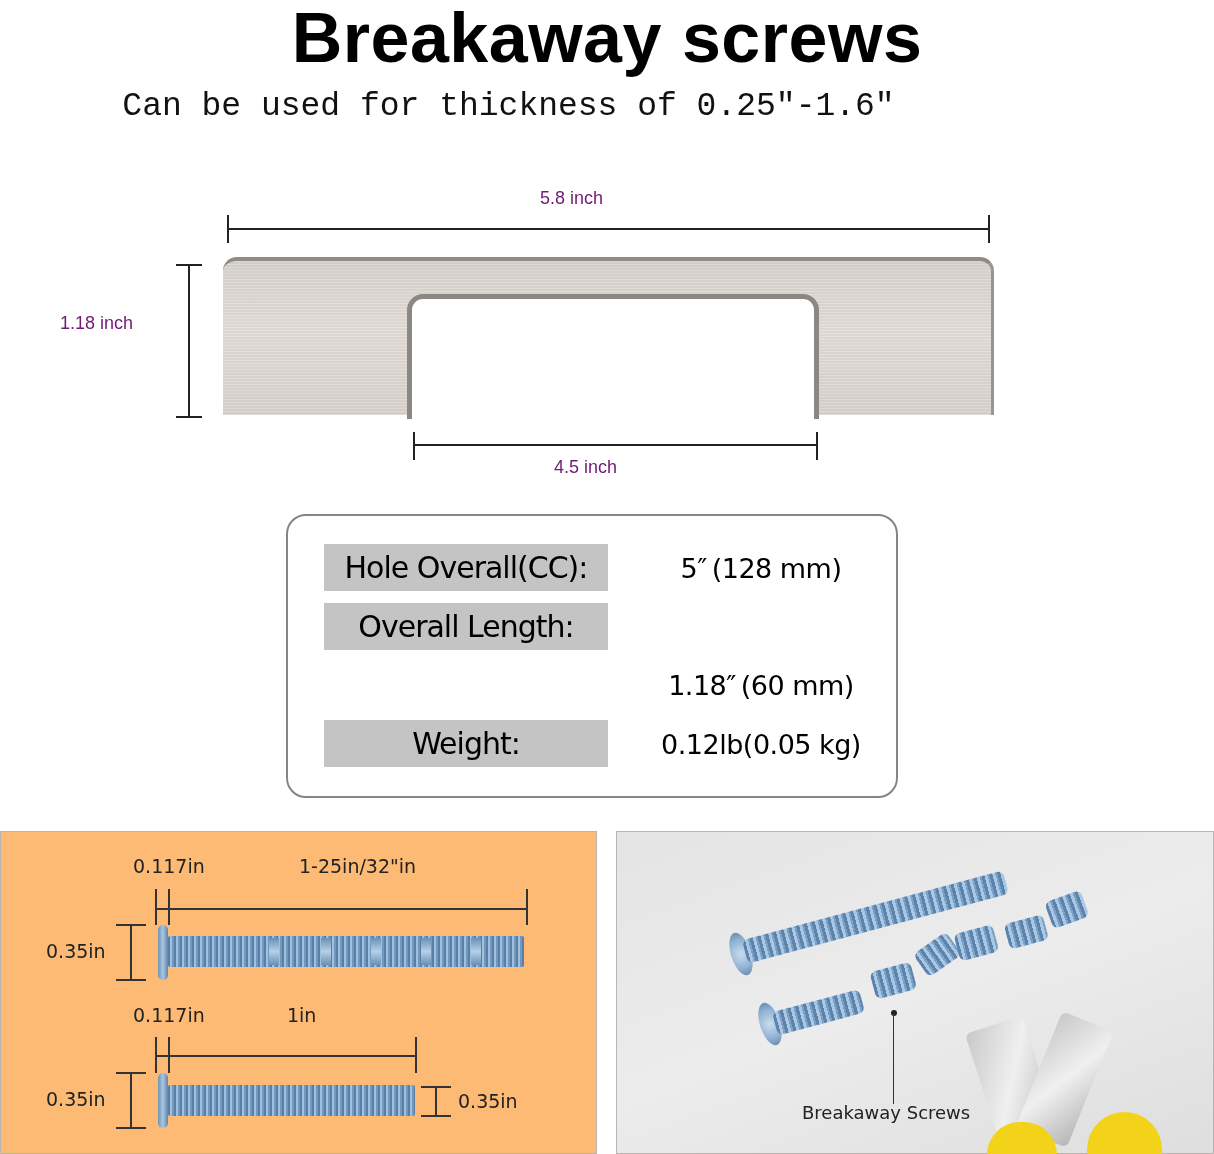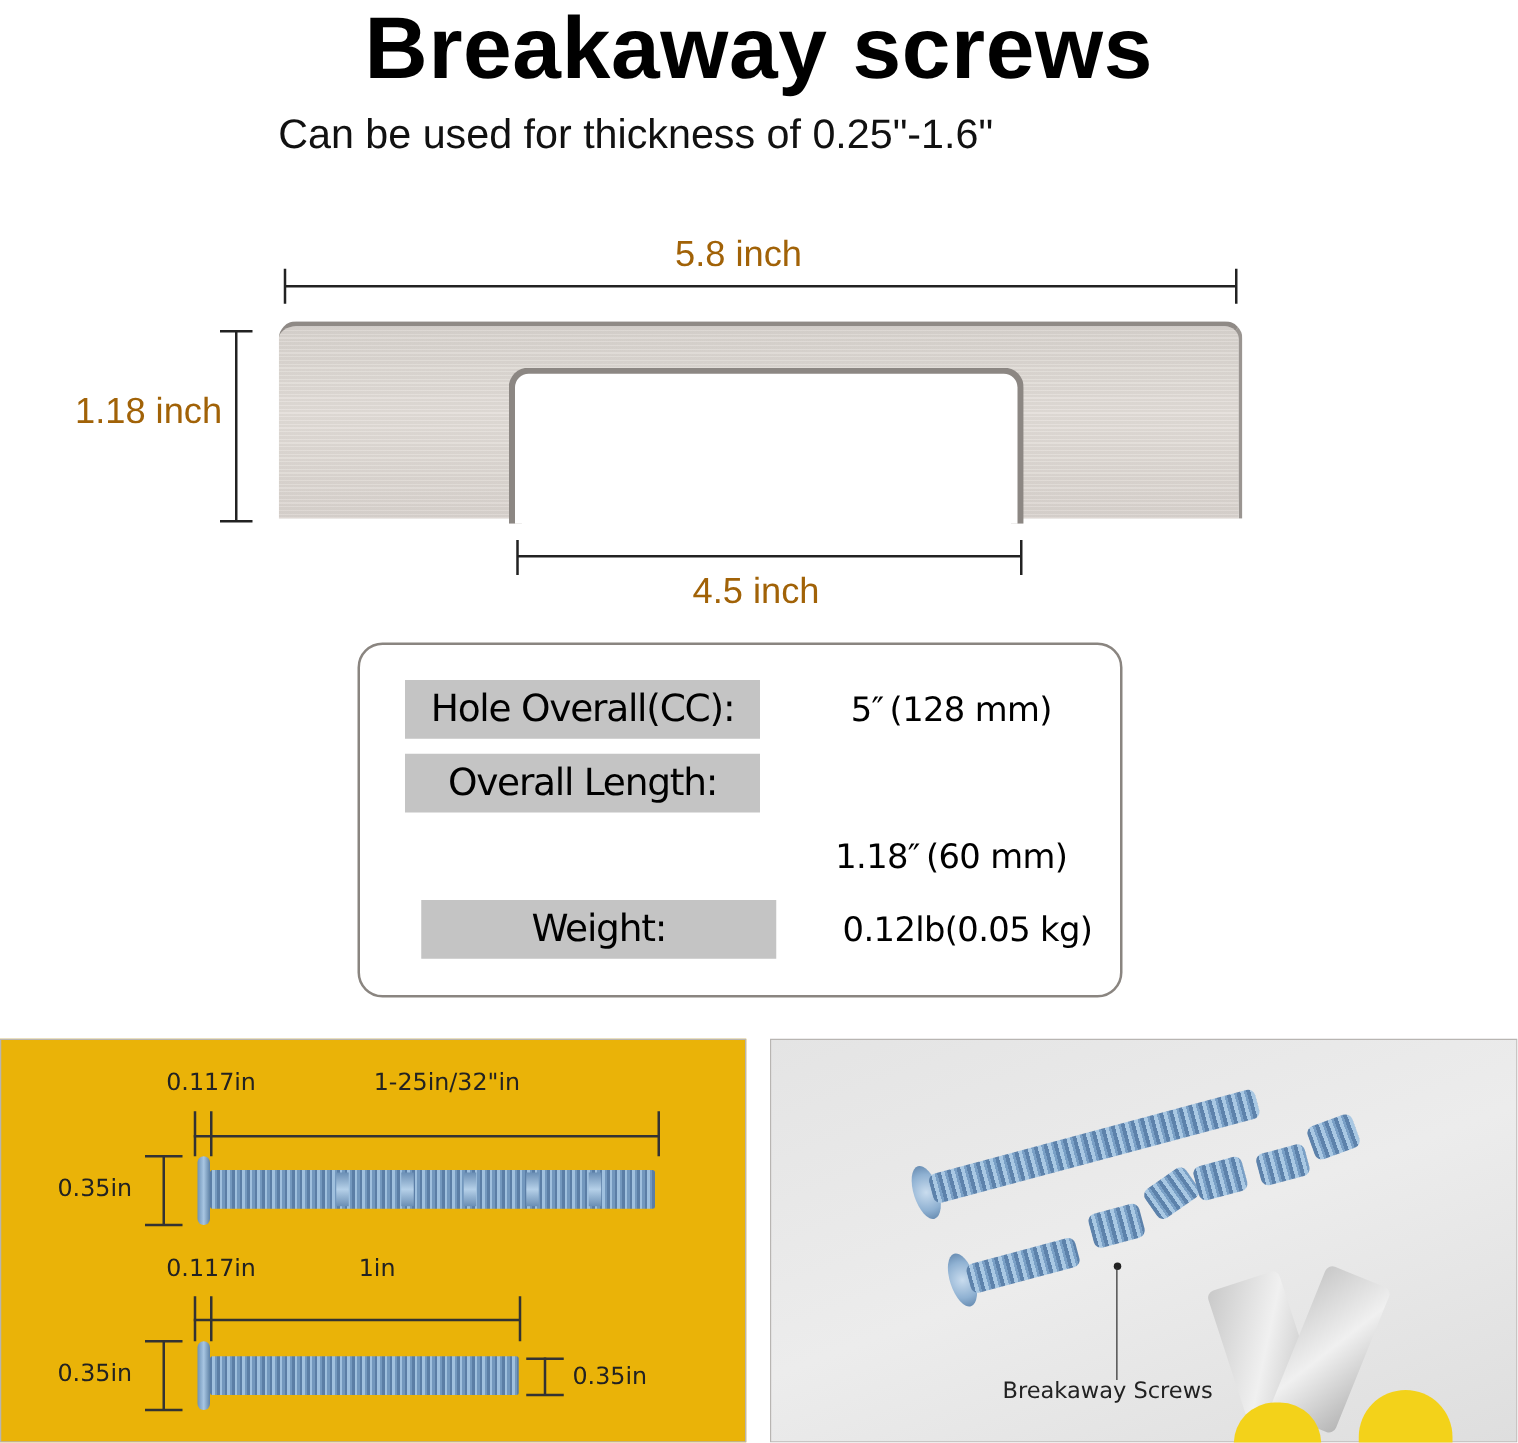--- a/index.html
+++ b/index.html
@@ -7,23 +7,23 @@
     width: 1214px; height: 1154px; position: relative; overflow: hidden;
     background: #ffffff; font-family: "Liberation Sans", sans-serif; color: #111;
   }
   .abs { position: absolute; }
   .title {
     left: 0; top: -2px; width: 1214px; text-align: center;
     font-size: 70px; font-weight: bold; letter-spacing: 0.5px; color: #000;
   }
   .subtitle {
     left: 0; top: 88px; width: 1017px; text-align: center;
-    font-size: 33px; color: #111;
-  }
-  .dim-label { font-size: 29px; color: #a16207; white-space: nowrap; }
+    font-size: 33px; color: #111; font-family: Liberation Mono, monospace;
+  }
+  .dim-label { font-size: 18px; color: #701a75; white-space: nowrap; }
   .hline { height: 2px; background: #222; }
   .vline { width: 2px; background: #222; }
 
   
   .handle {
     left: 223px; top: 257px; width: 771px; height: 158px;
     background: linear-gradient(180deg, #d9d4cf 0%, #e2ddd8 40%, #dcd6d1 100%);
     border-top: 4px solid #8f8a86; border-right: 3px solid #9a9591;
     border-radius: 14px 14px 0 0; box-sizing: border-box;
     background-image: repeating-linear-gradient(180deg, rgba(255,255,255,0.10) 0 1px, rgba(0,0,0,0.03) 1px 3px),
@@ -48,21 +48,21 @@
     letter-spacing: -1px;
   }
   .spec-value {
     position: absolute; left: 292px; top: 0; width: 290px; height: 47px;
     text-align: center; line-height: 50px; font-size: 27px; color: #000;
     font-family: "DejaVu Sans", sans-serif; letter-spacing: -0.5px;
   }
 
   
   .panel {
-    top: 831px; height: 323px; background: #eab308; box-sizing: border-box;
+    top: 831px; height: 323px; background: #fdba74; box-sizing: border-box;
     border: 1px solid #b8b5b2;
   }
   .panel-left { left: 0; width: 597px; }
   .panel-right { left: 616px; width: 598px; background: linear-gradient(160deg, #e4e4e4 0%, #ececec 50%, #dedede 100%); }
   .small-label { font-size: 19px; color: #222; font-family: "DejaVu Sans", sans-serif; white-space: nowrap; }
   .thin-h { height: 1.5px; background: #333; }
   .thin-v { width: 1.5px; background: #333; }
 
   .screw-head {
     width: 10px; border-radius: 5px;
@@ -117,21 +117,21 @@
   <div class="spec-row" style="top:28px;">
     <div class="spec-label">Hole Overall(CC):</div>
     <div class="spec-value">5″ (128 mm)</div>
   </div>
   <div class="spec-row" style="top:87px;">
     <div class="spec-label">Overall Length:</div>
   </div>
   <div class="spec-row" style="top:145px;">
     <div class="spec-value">1.18″ (60 mm)</div>
   </div>
-  <div class="spec-row" style="top:204px;margin-left:13px;">
+  <div class="spec-row" style="top:204px;">
     <div class="spec-label">Weight:</div>
     <div class="spec-value">0.12lb(0.05 kg)</div>
   </div>
 </div>
 
 <div class="abs panel panel-left">
 
   <div class="abs small-label" style="left:132px; top:23px;">0.117in</div>
   <div class="abs small-label" style="left:298px; top:23px;">1-25in/32"in</div>
   <div class="abs thin-v" style="left:154px; top:57px; height:36px;"></div>

